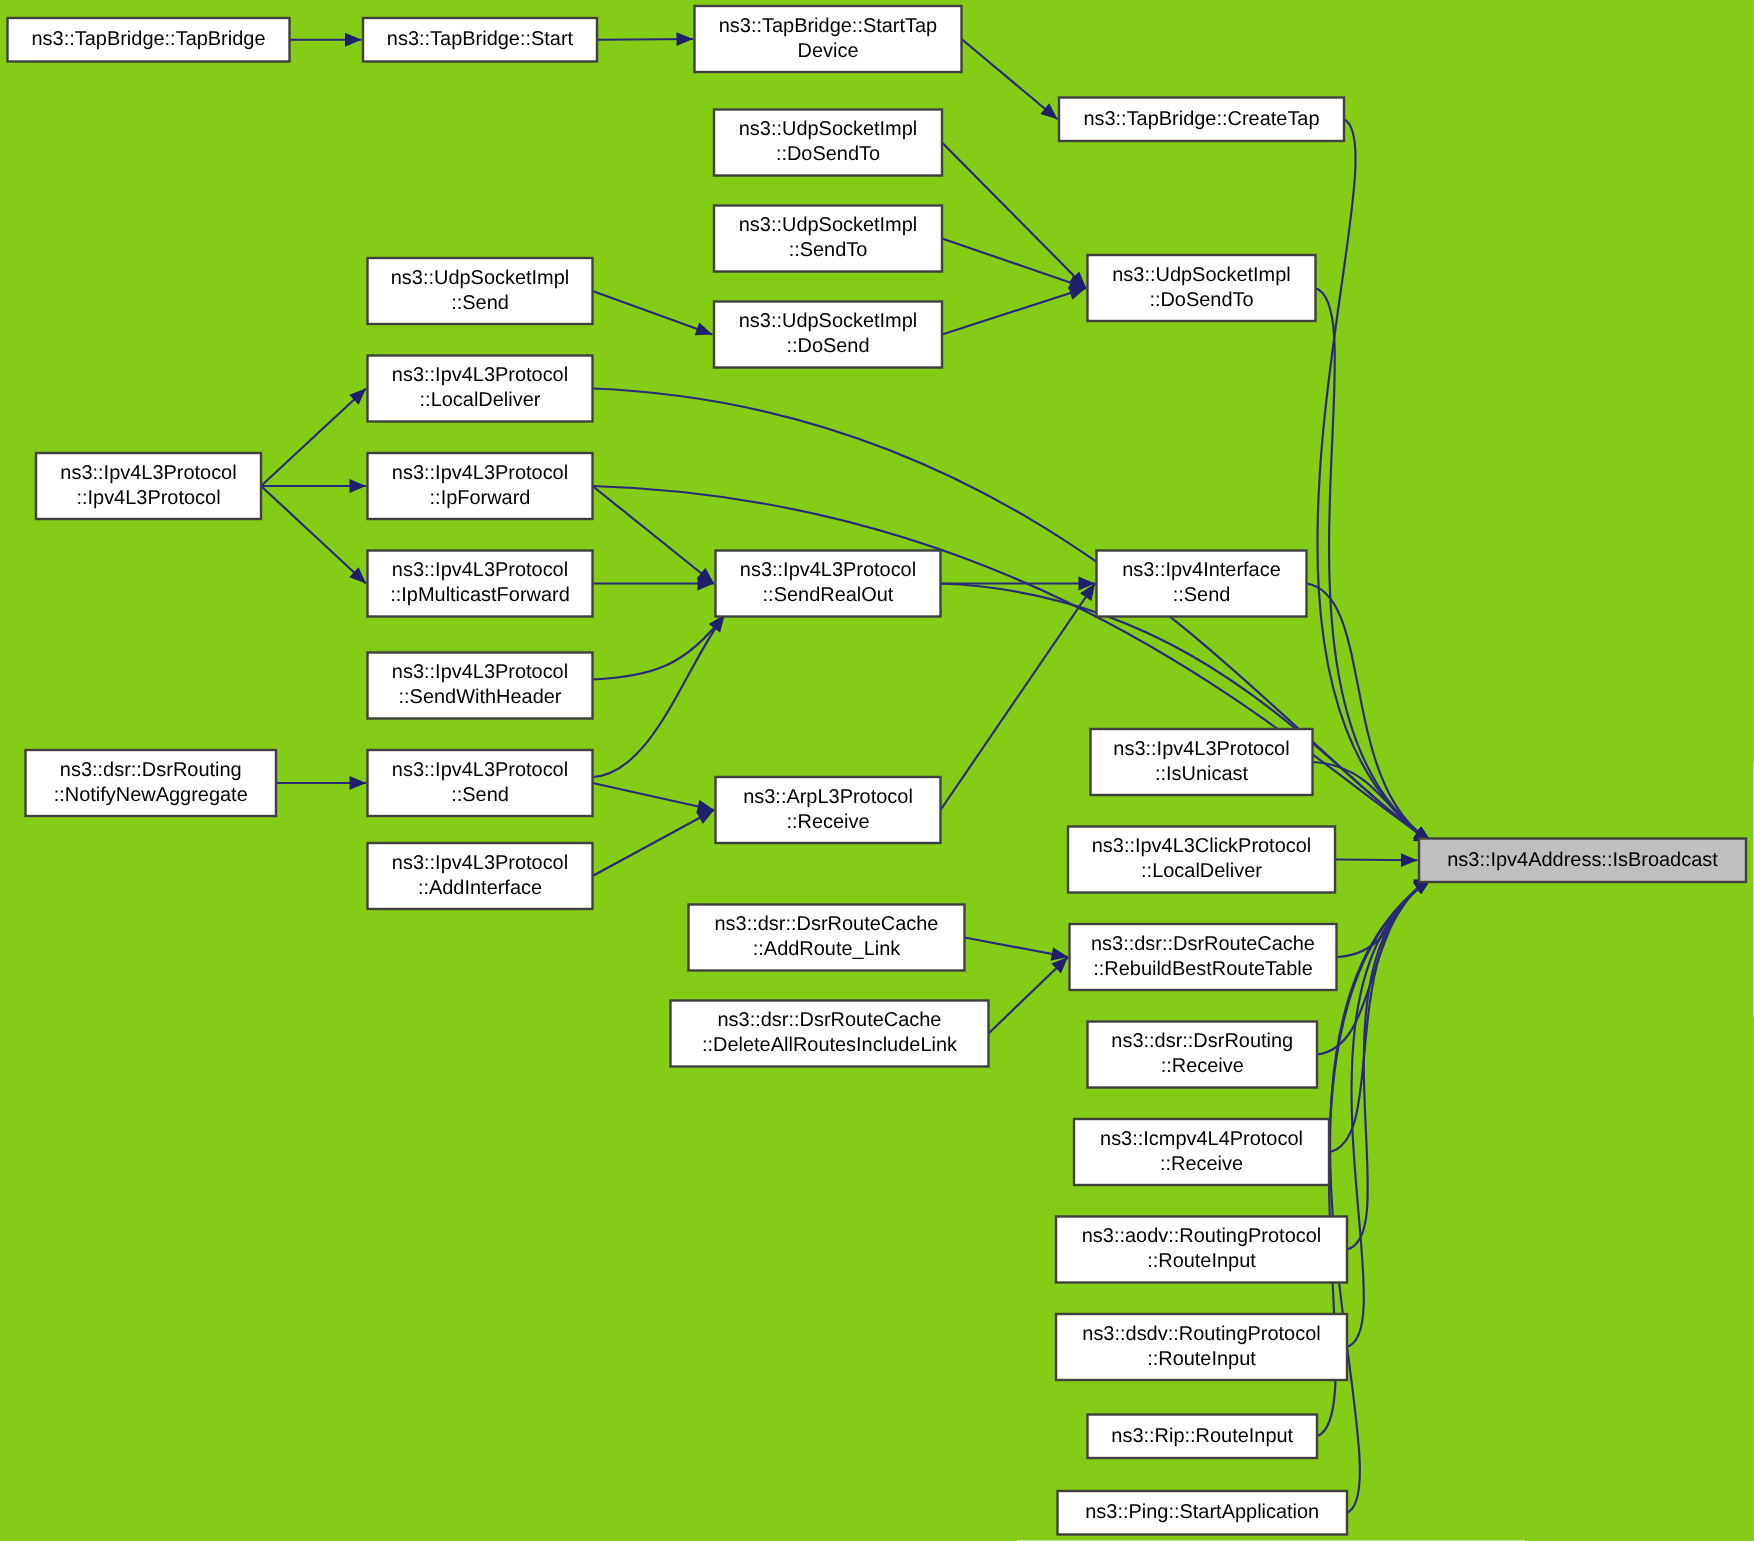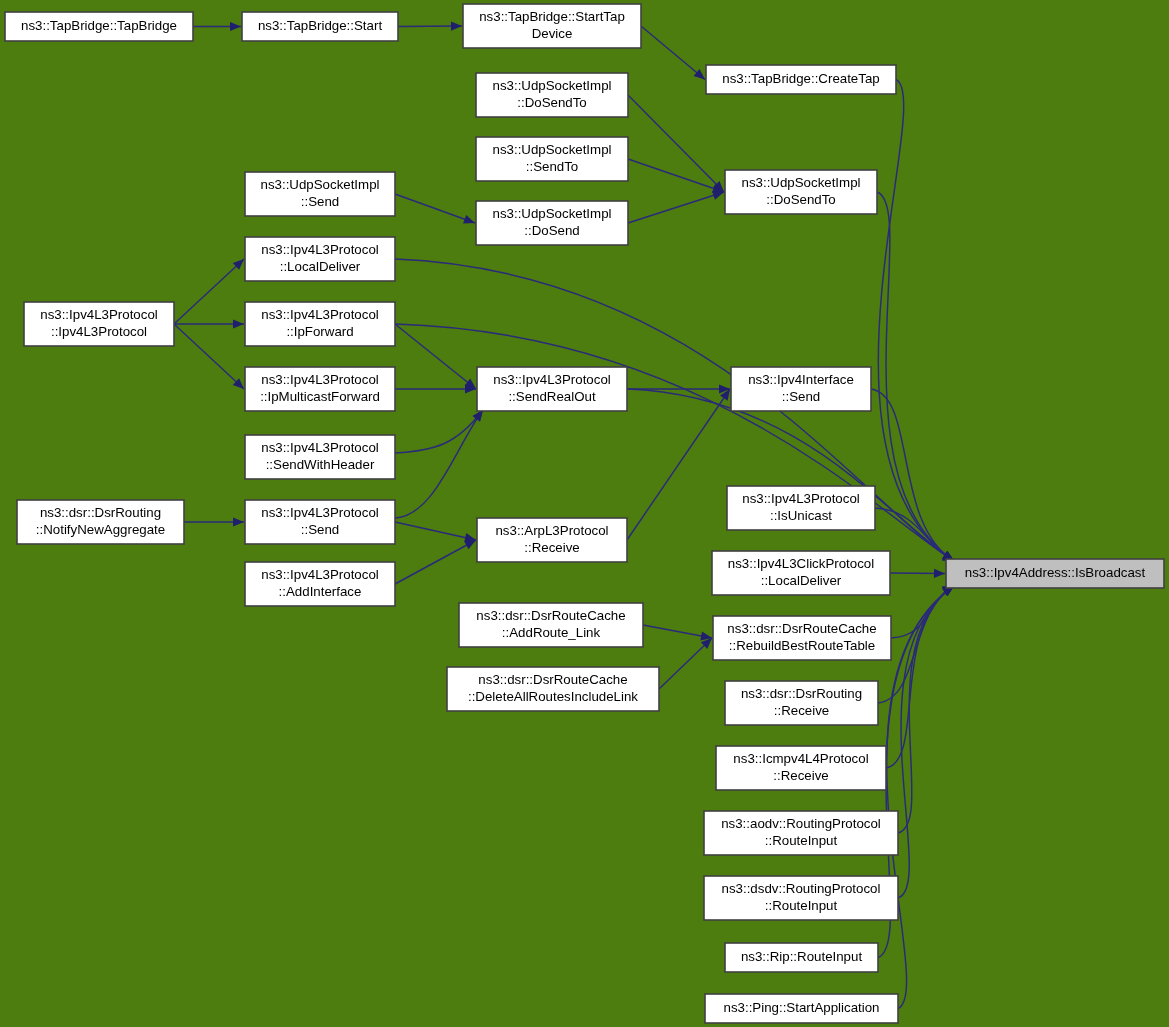--- a/index.html
+++ b/index.html
@@ -10,21 +10,21 @@
   body {
     font-family: "Liberation Sans", sans-serif;
     width: 1169px;
     height: 1027px;
     overflow: hidden;
   }
   #graph-root {
     position: relative;
     width: 1169px;
     height: 1027px;
-    background: #4d7c0f;
+    background: #84cc16;
   }
   svg#callgraph {
     display: block;
     width: 1169px;
     height: 1027px;
   }
   .node-box {
     fill: #ffffff;
     stroke: #404040;
     stroke-width: 1.6;

